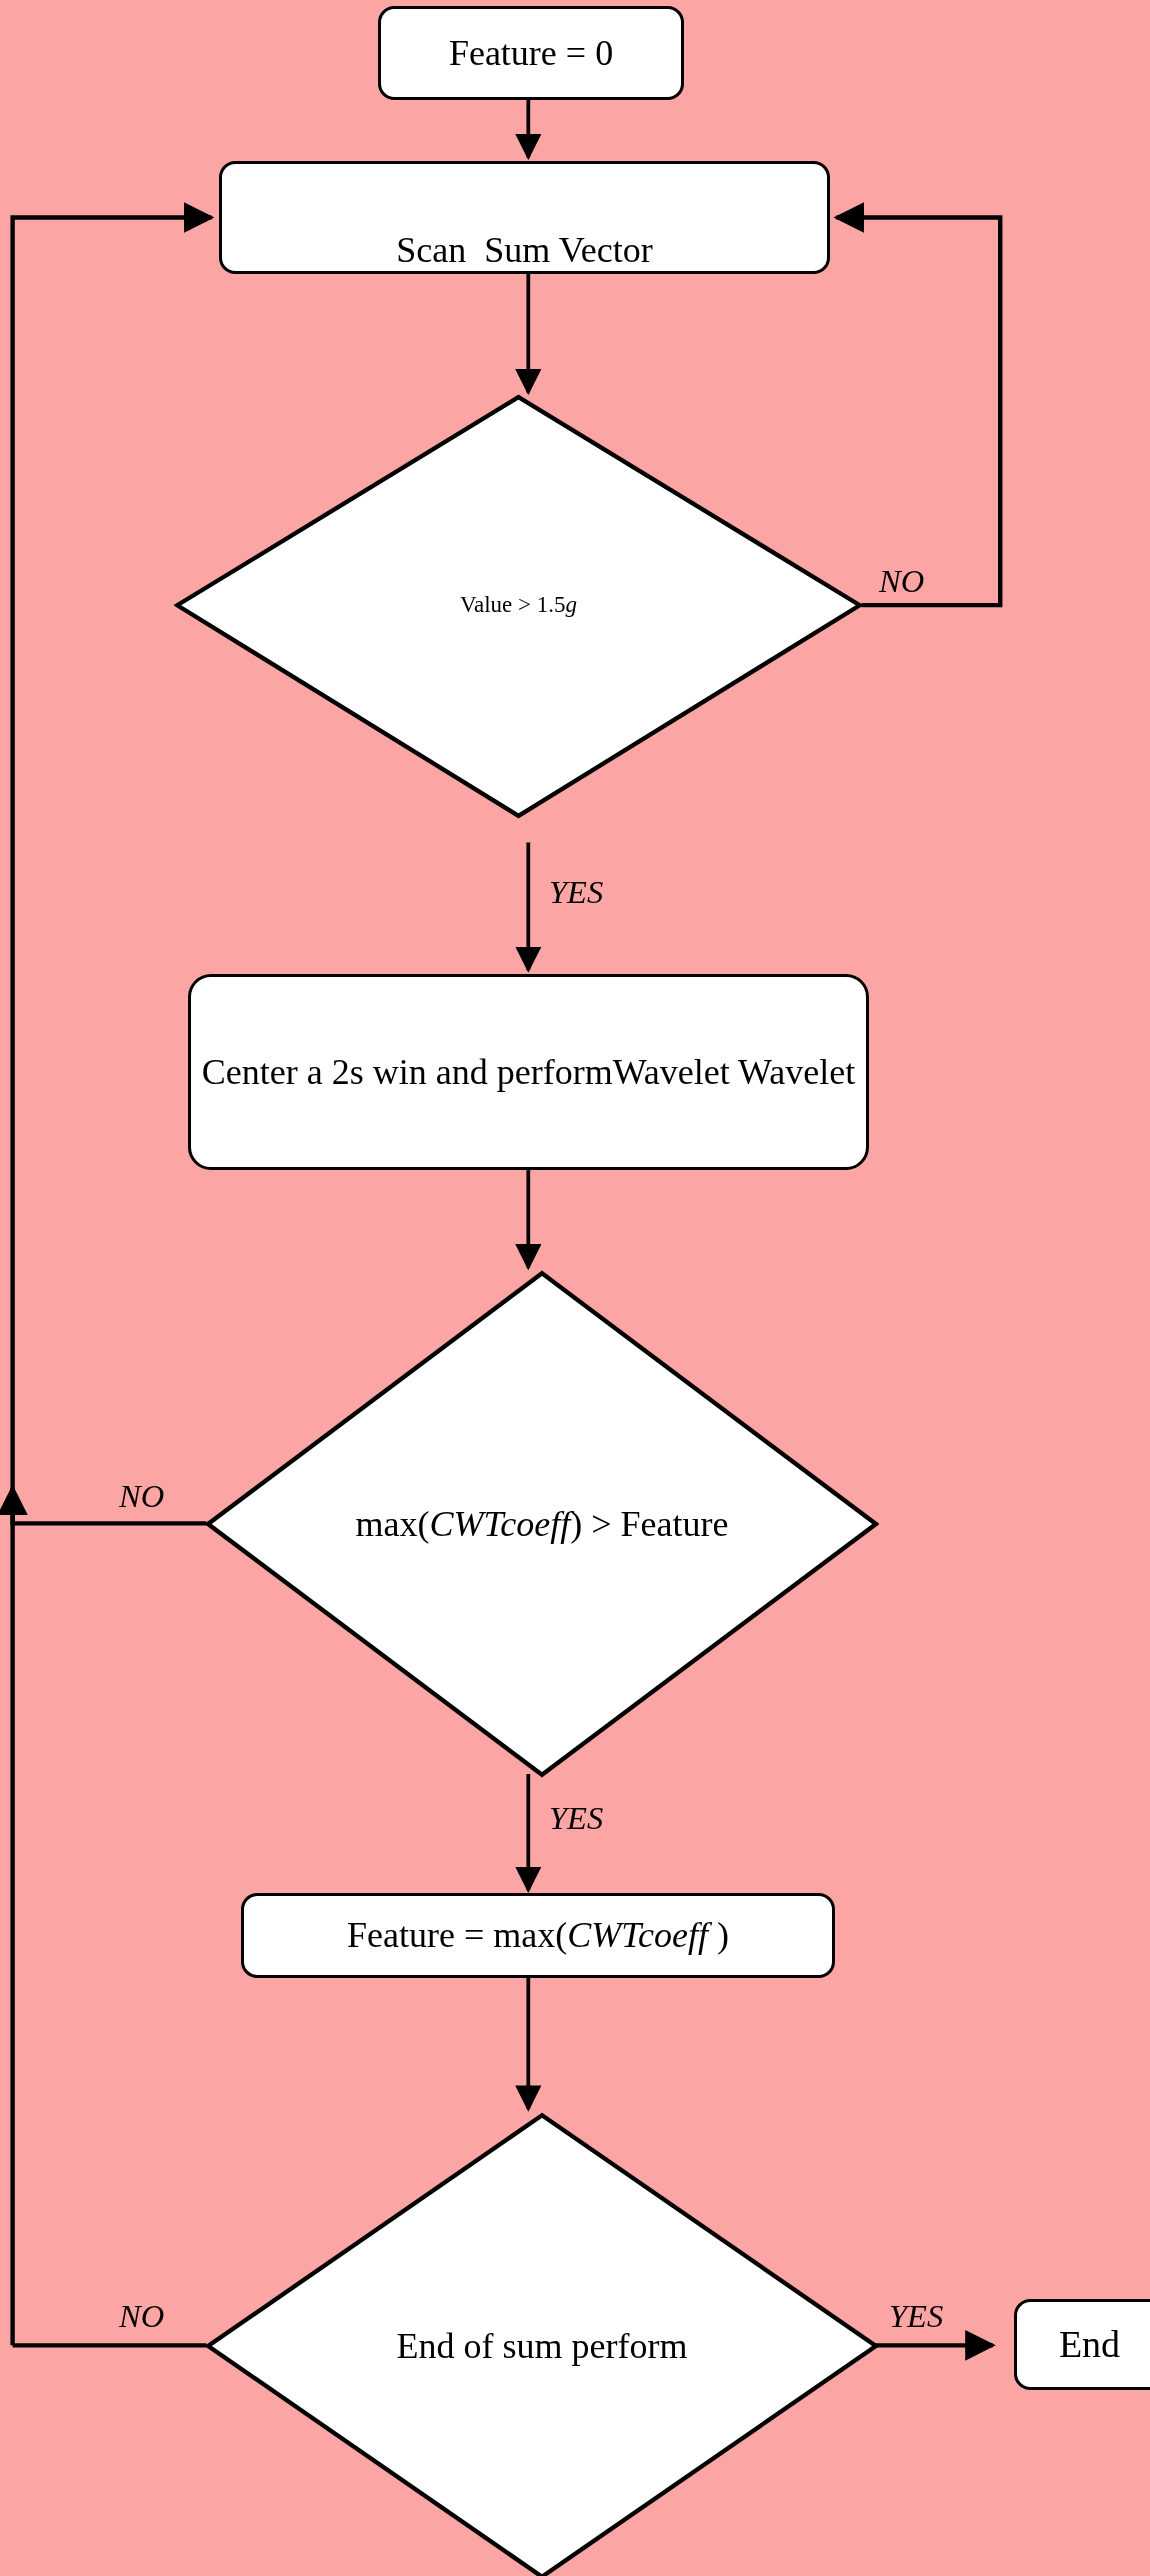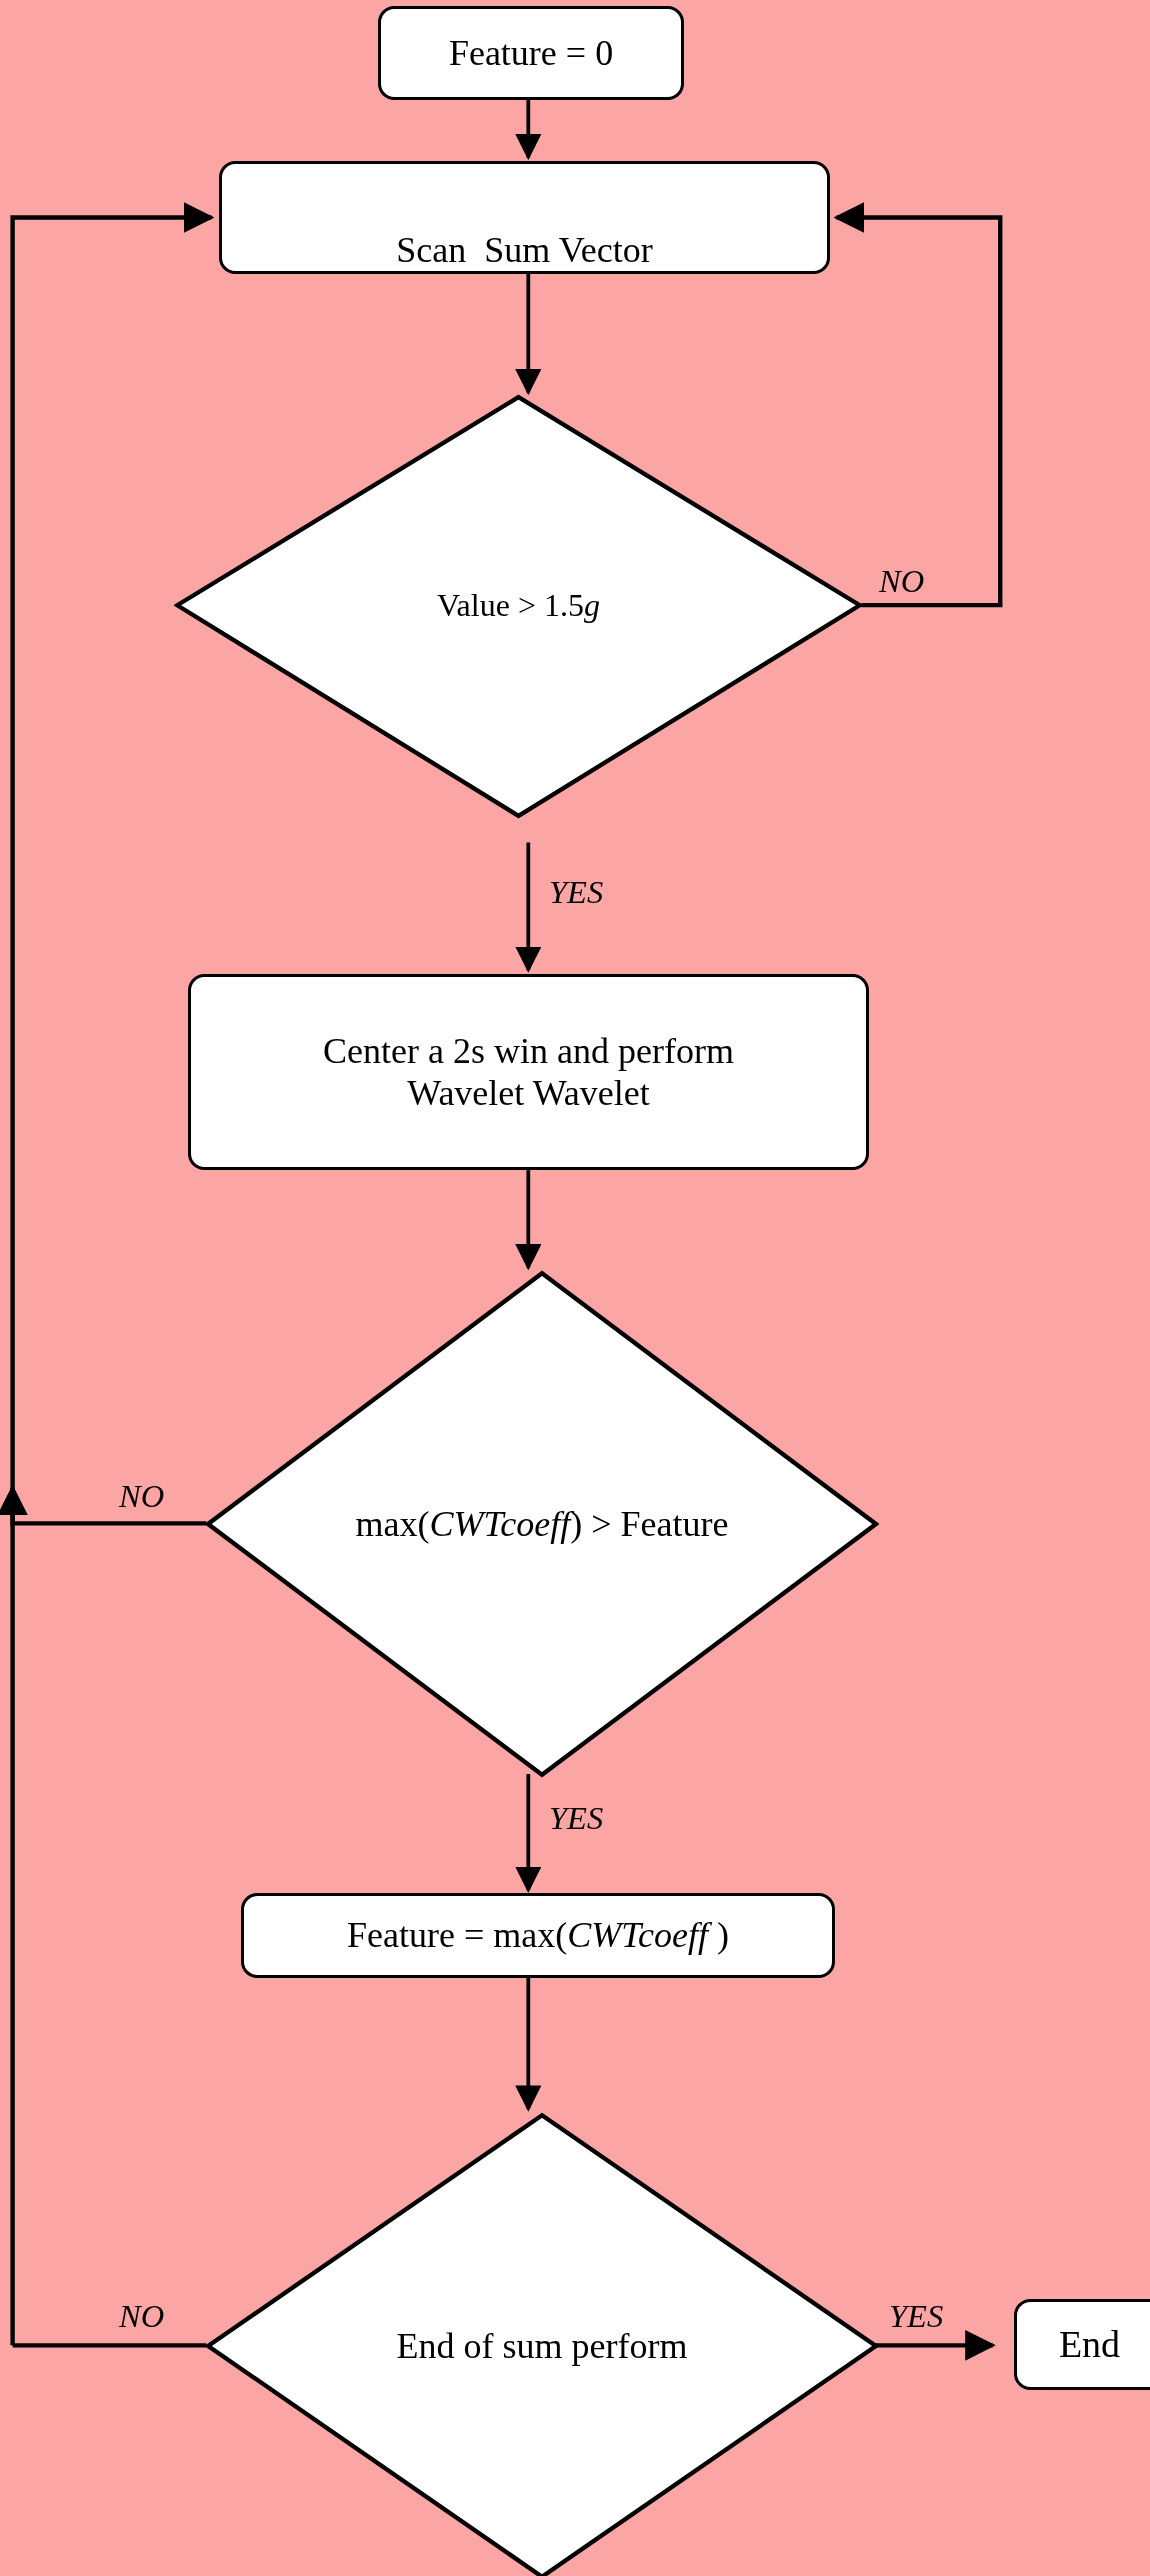--- a/index.html
+++ b/index.html
@@ -112,26 +112,26 @@
 
   <div class="node proc" style="left:219px; top:161px; width:611px; height:113px; font-size:36px;align-items:flex-end;">
     <span>Scan  Sum Vector</span>
   </div>
 
   <div class="diamond-wrap" style="left:174px; top:394px;">
     <svg width="689" height="425" viewBox="0 0 1102 680" xmlns="http://www.w3.org/2000/svg">
       <polygon points="551,5 1097,338 551,675 5,338" fill="#ffffff" stroke="#000000" stroke-width="7"></polygon>
     </svg>
   </div>
-  <div class="dlabel" style="left:174px; top:581px; width:689px; height:48px; font-size:32px;">
+  <div class="dlabel" style="left:174px; top:581px; width:689px; height:48px; font-size:23px;">
     <span>Value &gt; 1.5 </span>
       <span class="it">g</span>
   </div>
 
-  <div class="node proc" style="left:188px; top:974px; width:681px; height:196px; font-size:36px; flex-direction:column;">
+  <div class="node proc" style="left:188px; top:974px; width:681px; height:196px; font-size:36px; flex-direction:row;border-radius:23px;">
     <span>Center a 2s win and perform</span>
     <span>Wavelet Wavelet</span>
   </div>
 
   <div class="diamond-wrap" style="left:205px; top:1270px;">
     <svg width="674" height="508" viewBox="0 0 1078 812" xmlns="http://www.w3.org/2000/svg">
       <polygon points="539,5 1073,406 539,807 5,406" fill="#ffffff" stroke="#000000" stroke-width="7"></polygon>
     </svg>
   </div>
   <div class="dlabel" style="left:205px; top:1500px; width:674px; height:48px; font-size:36px;">

